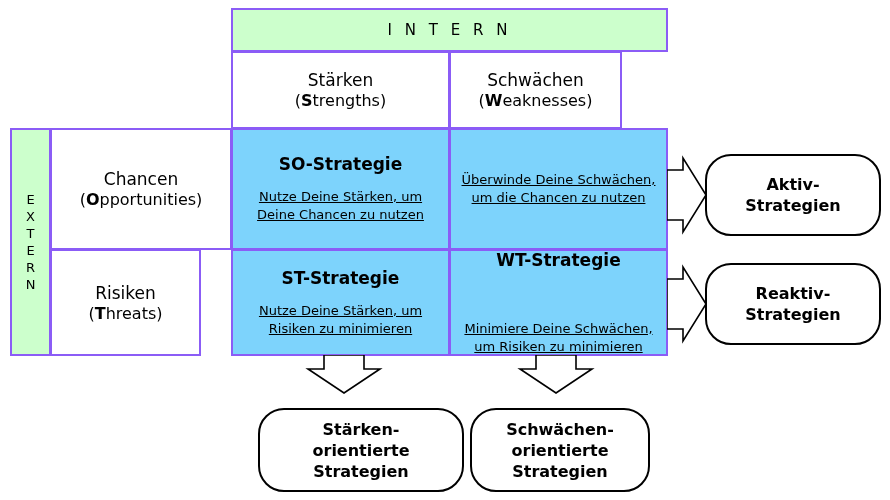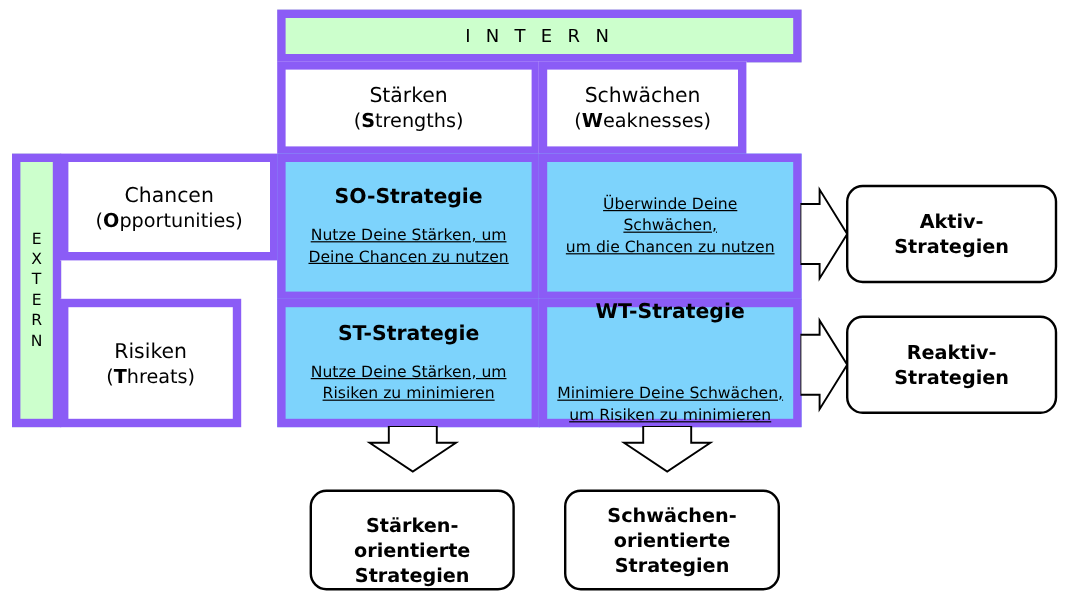--- a/index.html
+++ b/index.html
@@ -19,21 +19,21 @@
     position: absolute;
     left: 0; top: 0;
     width: 890px;
     height: 500px;
   }
 
   
   .cell {
     position: absolute;
     box-sizing: border-box;
-    border: 7px solid #8b5cf6;
+    border: 2px solid #8b5cf6;
     display: flex;
     flex-direction: column;
     align-items: center;
     justify-content: center;
     text-align: center;
     background: #ffffff;
   }
   .green { background: #ccffcc; }
   .yellow { background: #7dd3fc; align-items: center; }
 
@@ -60,21 +60,21 @@
 
   .extern {
     left: 10px; top: 128px; width: 41px; height: 228px;
     font-size: 13px;
     letter-spacing: 0px;
     line-height: 17px;
   }
   .extern .ch { display: block; }
 
   .hdr-opportunities {
-    left: 50px; top: 128px; width: 182px; height: 89px; text-align: center;
+    left: 50px; top: 128px; width: 182px; height: 122px; text-align: center;
   }
   .hdr-threats {
     left: 50px; top: 249px; width: 151px; height: 107px;
   }
 
   .q {
     padding: 0 8px;
   }
   .q-so { left: 231px; top: 128px; width: 219px; height: 122px; }
   .q-wo { left: 449px; top: 128px; width: 219px; height: 122px; }
@@ -90,33 +90,33 @@
     font-size: 13px;
     line-height: 18px;
     text-decoration: underline;
   }
 
   
   .rbox {
     position: absolute;
     box-sizing: border-box;
     border: 2px solid #000000;
-    border-radius: 14px;
+    border-radius: 26px;
     background: #ffffff;
     display: flex;
     align-items: center;
     justify-content: center;
     text-align: center;
     font-weight: bold;
     font-size: 16px;
     line-height: 21px;
   }
   .rbox-aktiv   { left: 705px; top: 154px; width: 176px; height: 82px; }
   .rbox-reaktiv { left: 705px; top: 263px; width: 176px; height: 82px; }
-  .rbox-staerken  { left: 258px; top: 408px; width: 171px; height: 84px; align-items: flex-end; }
+  .rbox-staerken  { left: 258px; top: 408px; width: 206px; height: 84px; }
   .rbox-schwaechen{ left: 470px; top: 408px; width: 180px; height: 84px; }
 
   
   .arrow {
     position: absolute;
   }
   .arrow svg { display: block; }
 </style>
 </head>
 <body>

